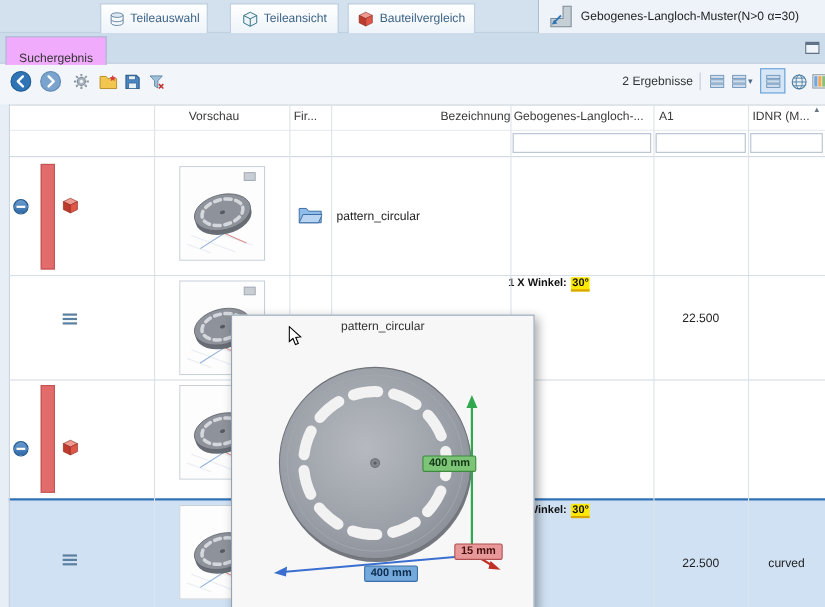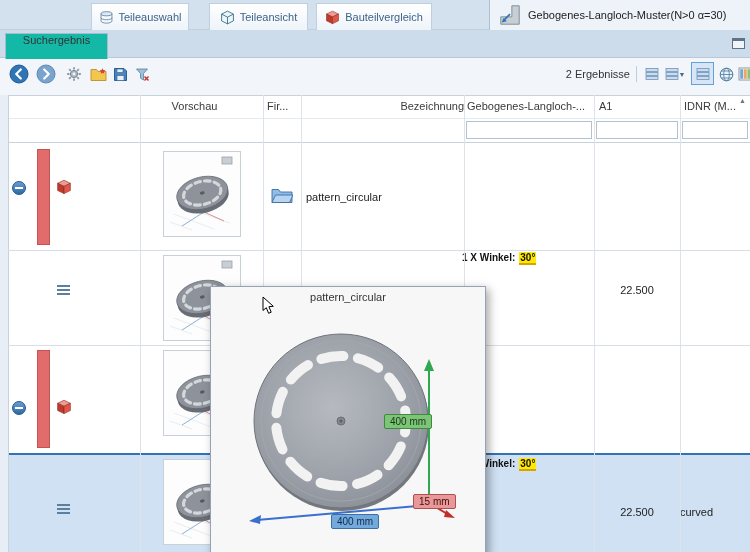--- a/index.html
+++ b/index.html
@@ -10,21 +10,21 @@
   .nowrap{white-space:nowrap;overflow:hidden}
 
   
   .topbar{left:0;top:0;width:750px;height:30px;background:#d3e1ef;border-bottom:1px solid #bfd0e0}
   .ttab{top:3px;height:27px;background:linear-gradient(#ffffff,#eef4fa);border:1px solid #bfcfdf;border-bottom:none;display:flex;align-items:center;justify-content:center;gap:5px;color:#3e6487;cursor:default}
   .rightpanel{left:489px;top:0;width:261px;height:30px;background:#edf3f9;border-left:1px solid #aebfd2;display:flex;align-items:center;gap:6px;padding-left:8px}
   .rightpanel .lbl{color:#222;font-size:11px;white-space:nowrap;overflow:hidden;width:212px}
 
   
   .docrow{left:0;top:30px;width:750px;height:28px;background:#cddcea;border-bottom:1px solid #b8c8d8}
-  .doctab{left:5px;top:33px;width:103px;height:26px;background:#14b8a6;border:1px solid #a8bccf;border-bottom:none;display:flex;align-items:flex-start;justify-content:center;color:#333;z-index:2}
+  .doctab{left:5px;top:33px;width:92px;height:26px;background:#f0abfc;border:1px solid #a8bccf;border-bottom:none;display:flex;align-items:flex-end;justify-content:center;color:#333;z-index:2}
   .restorebtn{left:732px;top:38px;width:13px;height:11px;border:1px solid #5f7288;border-top:3px solid #5f7288;background:#f0f5fa}
 
   
   .toolbar{left:0;top:58px;width:750px;height:37px;background:#f2f6fa}
   .tbtn{top:64px;width:20px;height:20px;display:flex;align-items:center;justify-content:center;cursor:default}
   .sep{top:66px;width:1px;height:16px;background:#c0ccd8}
   .results{top:68px;left:548px;width:82px;text-align:right;color:#333}
   .activeview{left:691px;top:62px;width:23px;height:23px;background:#d6e6f7;border:1px solid #66a0d8;display:flex;align-items:center;justify-content:center}
   .ddarrow{font-size:7px;color:#4a6a8a}
 
@@ -45,21 +45,21 @@
   .hamb i{display:block;height:2px;background:#5b7f9e}
   .thumbbox{width:78px;height:86px;border:1px solid #c8d0d8;background:#fdfdfe}
   .param{font-weight:bold;color:#111;font-size:10px;white-space:nowrap}
   .param .hl{background:#ffe900;border-bottom:2px solid #d9a400;padding:0 1px;margin-left:4px}
   .cellval{font-size:11px;color:#222}
   .sortarrow{left:739px;top:97px;font-size:7px;color:#6a7684}
 
   
   .popup{left:210px;top:286px;width:276px;height:270px;background:#f7f7f7;border:1px solid #93a3b5;box-shadow:3px 3px 9px rgba(0,0,0,.35);z-index:50}
   .popup .ptitle{position:absolute;left:0;top:4px;width:100%;text-align:center;color:#333;font-size:11px}
-  .dim{position:absolute;font-size:10px;font-weight:normal;padding:1px 5px;border-radius:2px;border:1px solid;white-space:nowrap;z-index:55}
+  .dim{position:absolute;font-size:10px;font-weight:bold;padding:1px 5px;border-radius:2px;border:1px solid;white-space:nowrap;z-index:55}
   .dimgreen{left:173px;top:127px;background:#7cc576;border-color:#3e8a3e;color:#17351a}
   .dimred{left:202px;top:207px;background:#e89898;border-color:#b05050;color:#451010}
   .dimblue{left:120px;top:227px;background:#74a9dc;border-color:#3a6fa8;color:#0e2c4d}
   .cursor{left:262px;top:296px;z-index:60}
 </style>
 </head>
 <body>
 
 <svg width="0" height="0" style="position:absolute">
   <defs>
@@ -315,21 +315,21 @@
   </div>
   <div class="abs hamb" style="left:57px;top:504px">
       <i></i>
       <i></i>
       <i></i>
     </div>
   <div class="abs thumbbox" style="left:163px;top:459px"><svg width="76" height="84">
         <use href="#sym-thumb"></use>
       </svg></div>
   <div class="abs cellval" style="left:594px;top:506px;width:86px;text-align:center">22.500</div>
-  <div class="abs cellval nowrap" style="left:680px;top:506px;width:70px;text-align:left">curved</div>
+  <div class="abs cellval nowrap" style="left:680px;top:506px;width:70px;text-align:center">curved</div>
 
   <div>
     <div class="abs leftborder"></div>
     <div class="abs vline" style="left:140px"></div>
     <div class="abs vline" style="left:263px"></div>
     <div class="abs vline" style="left:301px"></div>
     <div class="abs vline" style="left:464px"></div>
     <div class="abs vline" style="left:594px"></div>
     <div class="abs vline" style="left:680px"></div>
     <div class="abs hline" style="top:250px"></div>

